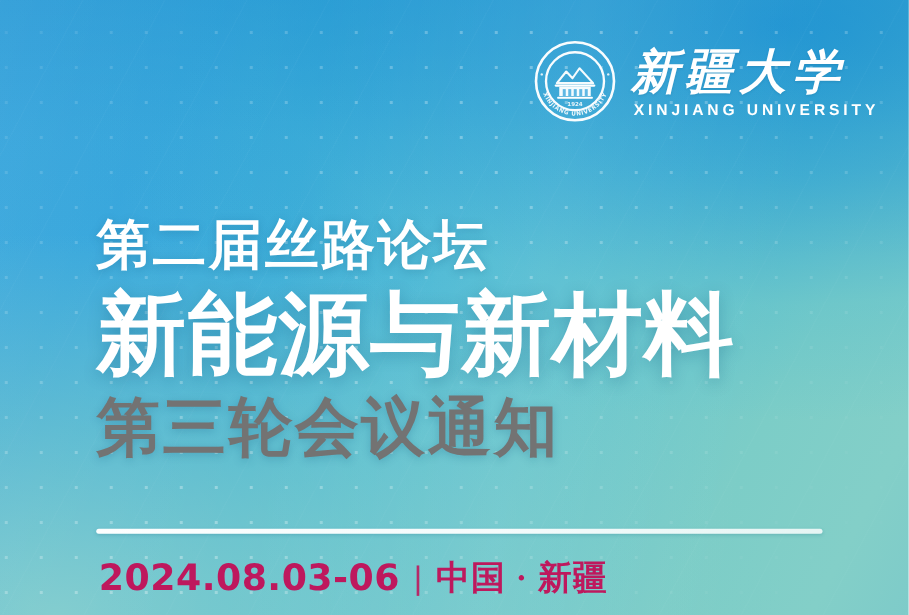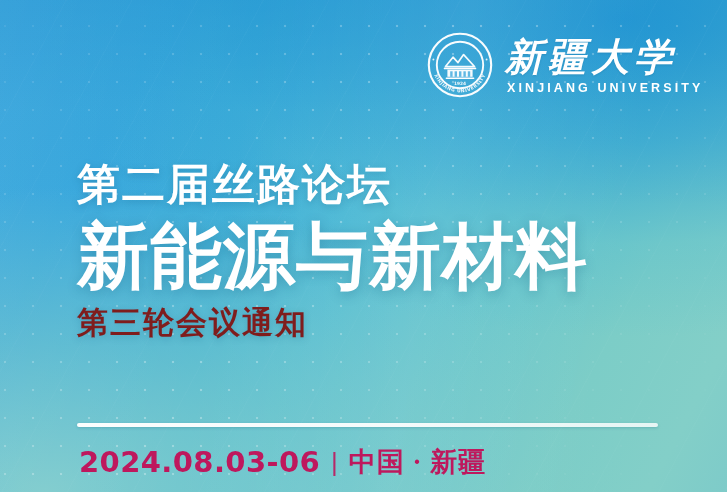--- a/index.html
+++ b/index.html
@@ -138,50 +138,50 @@
     font-weight: 700;
     letter-spacing: 3.1px;
     white-space: nowrap;
     padding-left: 2px;
   }
 
   
   .headline {
     position: absolute;
     left: 77px;
-    top: 160px;
+    top: 172px;
     width: 600px;
   }
   .line-sub-top {
     font-family: "DejaVu Sans", "Liberation Sans", sans-serif;
     font-size: 43px;
     font-weight: 700;
     color: #ffffff;
     letter-spacing: 2px;
     line-height: 1.12;
     white-space: nowrap;
     text-shadow: 0 2px 7px rgba(14,86,124,0.26);
   }
   .line-main {
     margin-top: 9px;
-    font-family: Liberation Sans, sans-serif;
+    font-family: Liberation Serif, serif;
     font-size: 72px;
     font-weight: 700;
     color: #ffffff;
     letter-spacing: 1px;
     line-height: 1.1;
     white-space: nowrap;
     text-shadow: 0 3px 12px rgba(14,86,124,0.30);
   }
   .line-sub-bottom {
     margin-top: 10px;
-    font-family: Liberation Sans, sans-serif;
-    font-size: 31px;
-    font-weight: 700;
-    color: #7f1d1d;
+    font-family: Liberation Mono, monospace;
+    font-size: 51px;
+    font-weight: 700;
+    color: #737373;
     letter-spacing: 2px;
     line-height: 1.12;
     white-space: nowrap;
     text-shadow: 0 2px 7px rgba(14,86,124,0.26);
   }
 
   
   .divider {
     position: absolute;
     left: 77px;

